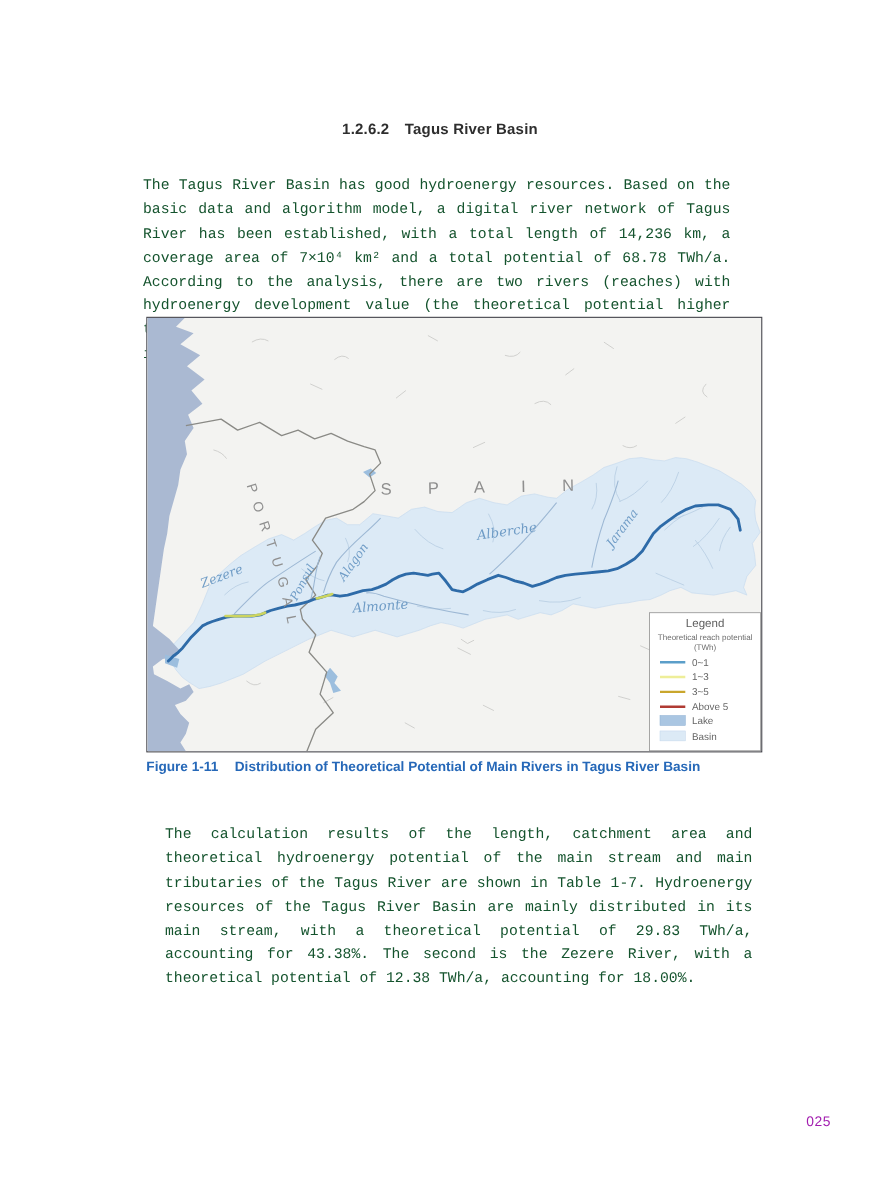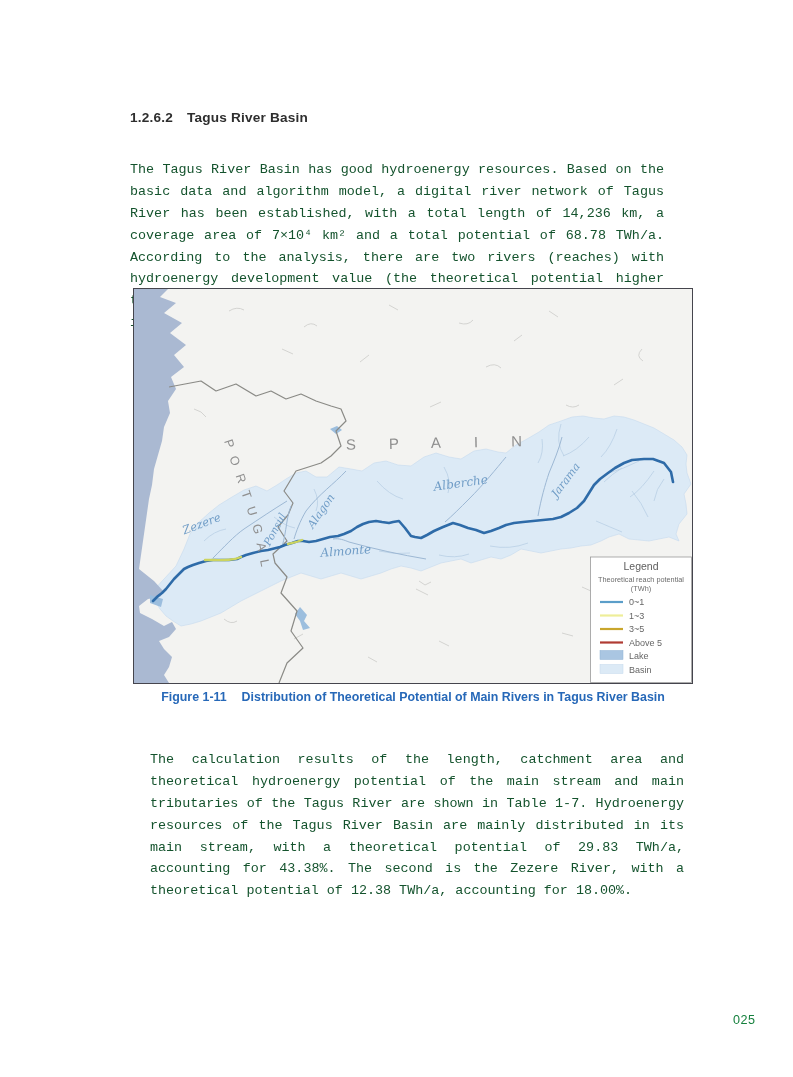--- a/index.html
+++ b/index.html
@@ -2,41 +2,41 @@
 <html><head>
 <meta charset="utf-8">
 <style>
   html,body { margin:0; padding:0; background:#ffffff; }
   .page {
     position:relative; width:793px; height:1077px; background:#ffffff;
     font-family:"Liberation Sans", sans-serif; color:#3c3c3c; overflow:hidden;
   }
   .heading {
     position:absolute; left:130px; top:110px; width:540px;
-    font-size:13.6px; font-weight:bold; color:#2e2e2e; letter-spacing:0.2px;
+    font-size:13.6px; font-weight:bold; color:#2e2e2e; letter-spacing:0.2px;text-align:center;
   }
   .heading .h-num { margin-right:14px; }
   .body-para {
     position:absolute; left:130px; width:534px;
     font-size:13.4px; line-height:21.8px; text-align:justify; color:#14532d;font-family:Liberation Mono, monospace;
   }
   #para1 { top:146px; }
   #para2 { top:736px;margin-left:20px; }
   .figure-map {
     position:absolute; left:133px; top:288px; width:558px; height:394px;
     border:1px solid #45454d; box-sizing:content-box; background:#f3f3f1;
   }
   .caption {
-    position:absolute; left:133px; top:690px; width:560px; text-align:center;
+    position:absolute; left:133px; top:690px; width:560px; text-align:left;
     font-size:12.4px; font-weight:bold; color:#2668b8; white-space:nowrap;
   }
   .caption .cap-label { margin-right:15px; }
   .page-number {
     position:absolute; left:733px; top:1013px; width:40px;
-    font-size:12.6px; color:#15803d; letter-spacing:0.5px;
+    font-size:12.6px; color:#a21caf; letter-spacing:0.5px;
   }
   
   .country-label { font-family:"Liberation Sans", sans-serif; fill:#8f8f8f; }
   .spain-label   { font-size:15px; letter-spacing:33px; }
   .portugal-label{ font-size:12.5px; letter-spacing:9px; }
   .river-label   { font-family:"DejaVu Serif", serif; font-style:italic; fill:#6f9cc6; }
   .lg-title { font-size:10.5px; fill:#5d5d5d; text-anchor:middle; font-family:"Liberation Sans", sans-serif; }
   .lg-sub   { font-size:7.3px;  fill:#6b6b6b; text-anchor:middle; font-family:"Liberation Sans", sans-serif; }
   .lg-item  { font-size:9px;    fill:#666666; font-family:"Liberation Sans", sans-serif; }
   .legend-box { fill:#ffffff; stroke:#999999; stroke-width:0.8; }

